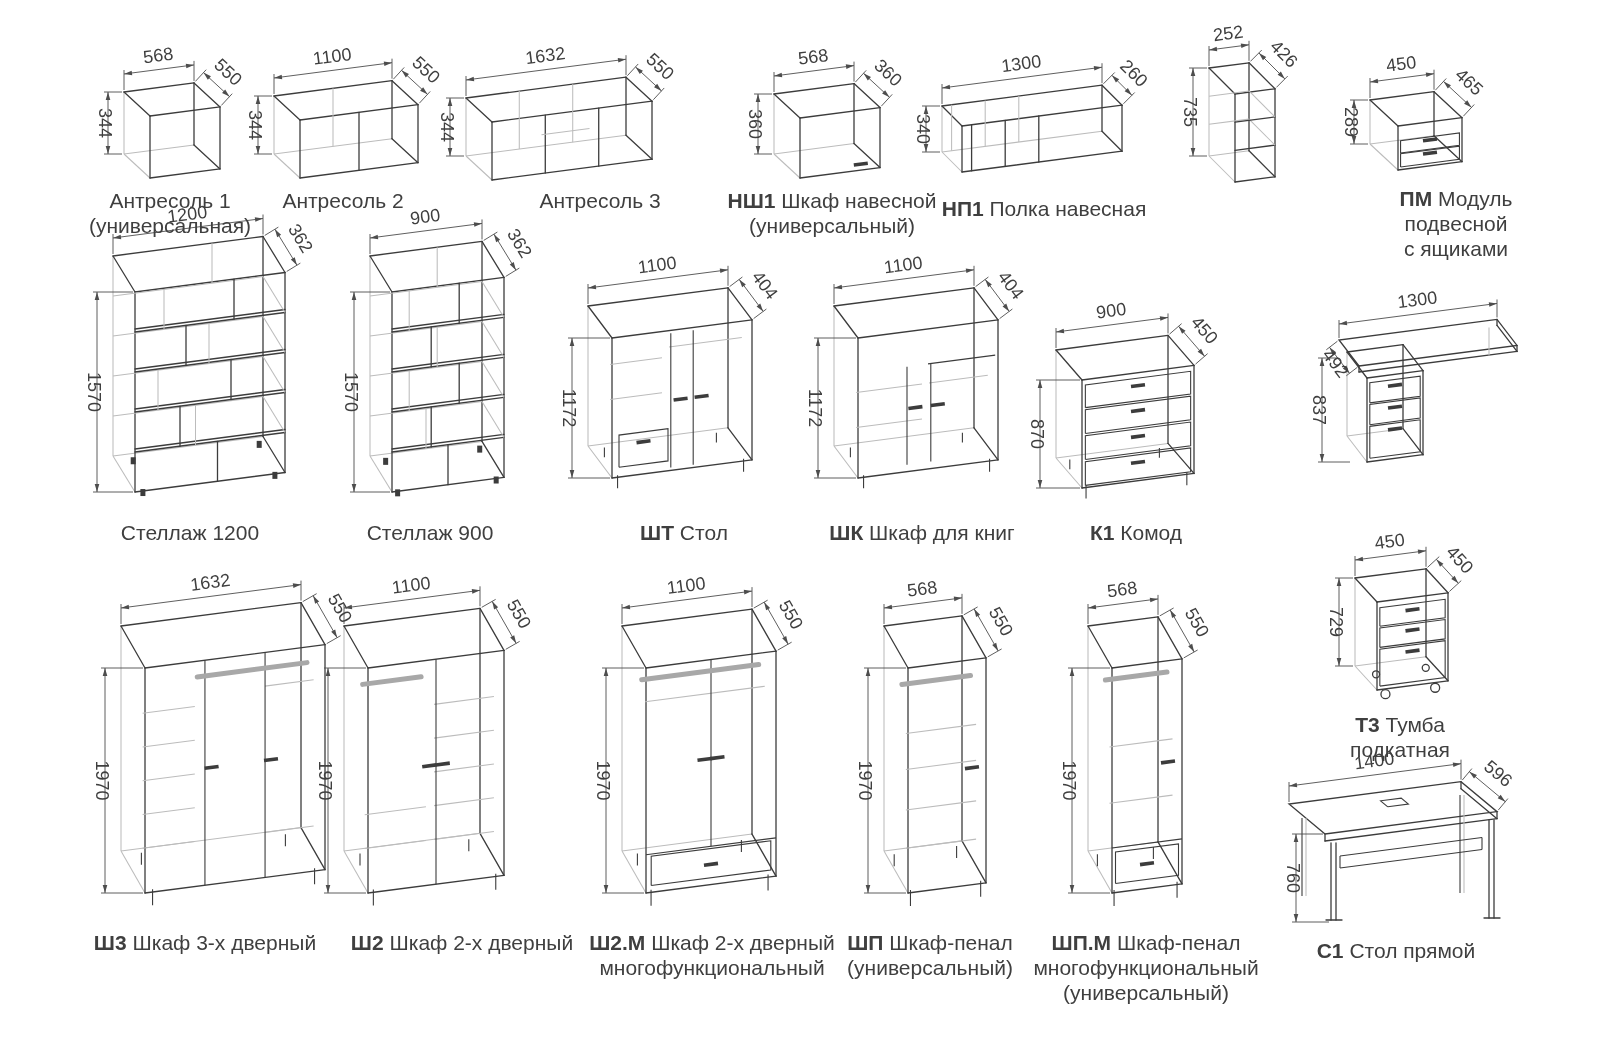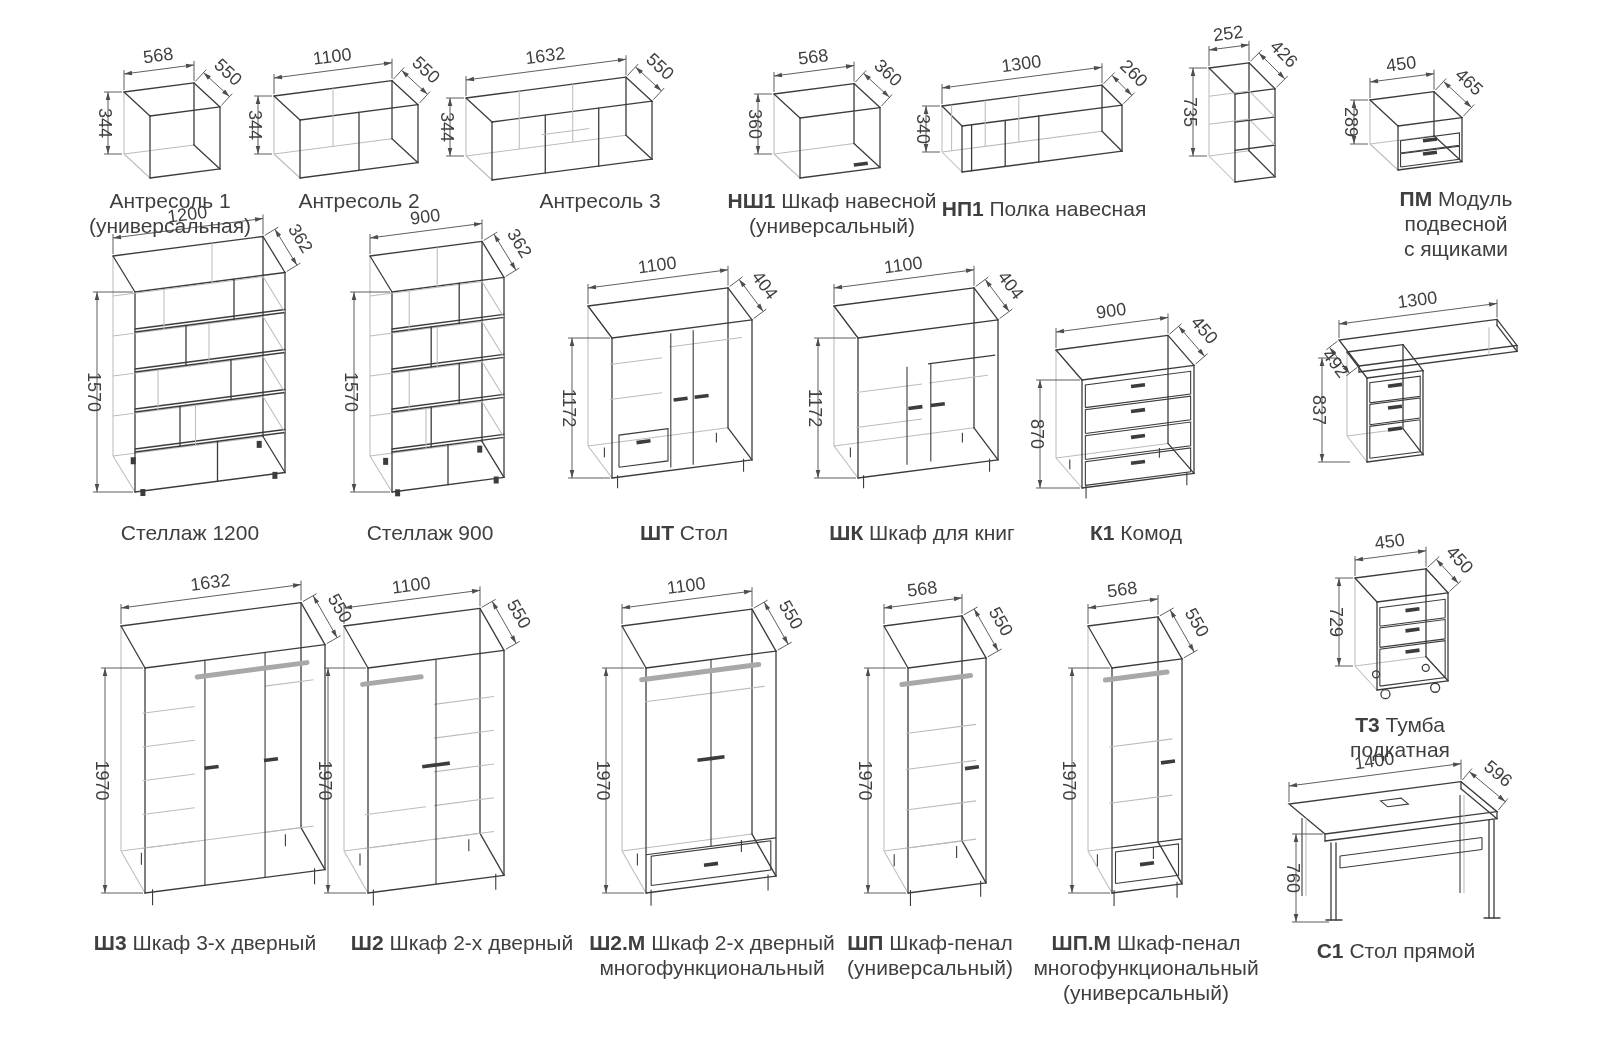--- a/index.html
+++ b/index.html
@@ -880,21 +880,21 @@
         <path d="M0 0 L-8 2.3 L-8 -2.3 Z" class="arr" transform="translate(1296 834) rotate(270)"></path>
         <path d="M0 0 L-8 2.3 L-8 -2.3 Z" class="arr" transform="translate(1296 922) rotate(90)"></path>
         <text class="dim" text-anchor="middle" transform="translate(1287 878) rotate(90)">760</text>
       </g>
     </svg>
   <div id="captions">
       <div class="cap" style="left: 170px; top: 188px;">
         <div class="cap-line"><span class="code"></span><span>Антресоль 1</span></div>
         <div class="cap-line">(универсальная)</div>
       </div>
-      <div class="cap" style="left: 359px; top: 188px; text-align: center;">
+      <div class="cap" style="left: 343px; top: 188px; text-align: center;">
         <div class="cap-line"><span class="code"></span><span>Антресоль 2</span></div>
       </div>
       <div class="cap" style="left: 600px; top: 188px;">
         <div class="cap-line"><span class="code"></span><span>Антресоль 3</span></div>
       </div>
       <div class="cap" style="left: 832px; top: 188px;">
         <div class="cap-line"><span class="code">НШ1</span><span> Шкаф навесной</span></div>
         <div class="cap-line">(универсальный)</div>
       </div>
       <div class="cap" style="left: 1044px; top: 188px; margin-top: 8px;">

